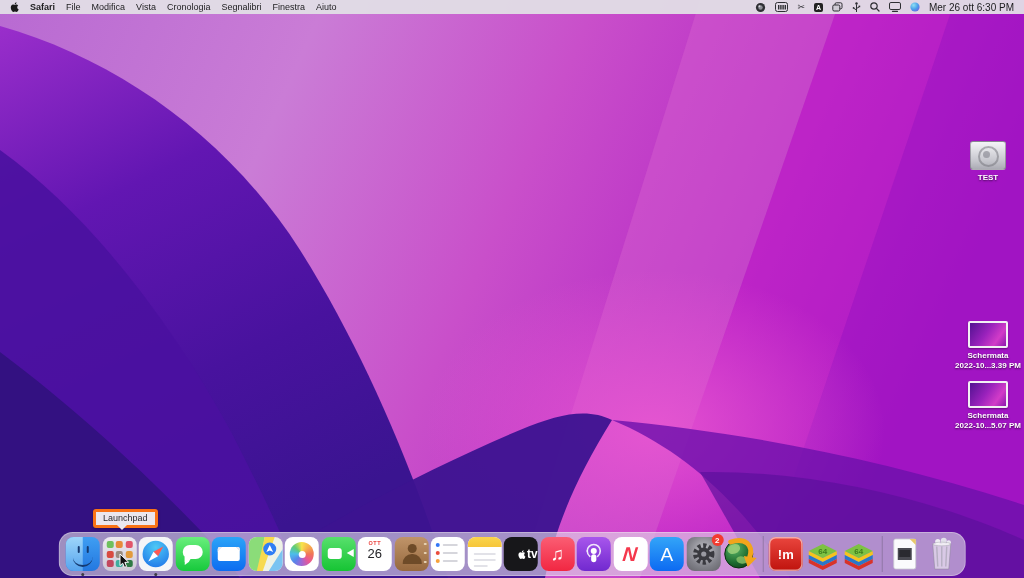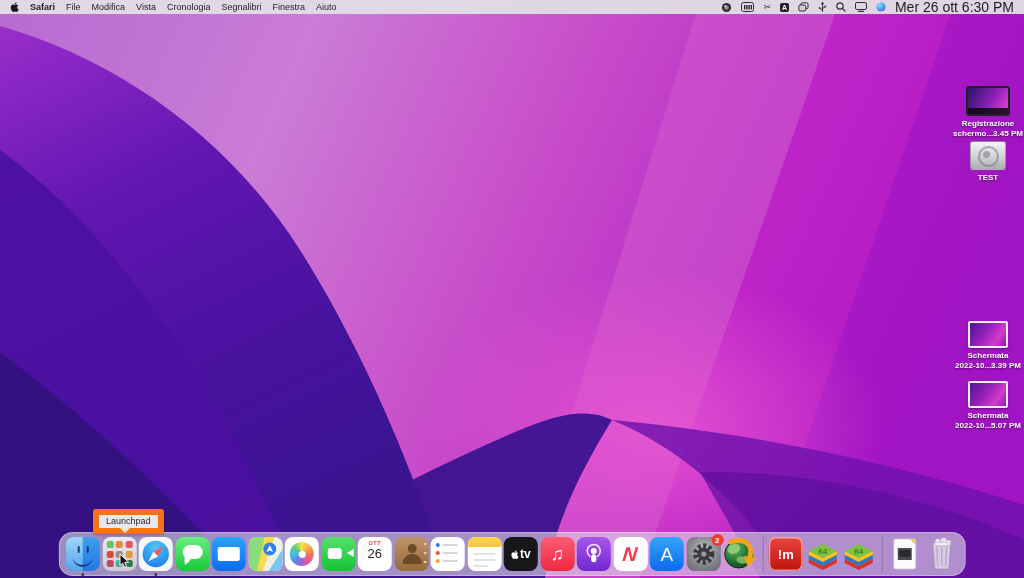--- a/index.html
+++ b/index.html
@@ -14,21 +14,21 @@
   .mb-left{display:flex;align-items:center;gap:11px;}
   .mb-apple svg{display:block;height:10px;width:9px;fill:#1a1a1a;}
   .mb-app{font-weight:700;}
   .mb-item{white-space:nowrap;}
   .mb-right{margin-left:auto;display:flex;align-items:center;gap:9px;}
   .sic{display:flex;align-items:center;justify-content:center;height:11px;}
   .sic svg{display:block;}
   .kbdA{width:9px;height:9px;background:#222;border-radius:2px;color:#fff;
     font-size:7px;font-weight:700;display:flex;align-items:center;justify-content:center;line-height:1;}
   .scis{font-size:9px;color:#2e2e33;line-height:1;}
-  .clock{white-space:nowrap;font-size:14px;color:#1c1c1e;}
+  .clock{white-space:nowrap;font-size:10px;color:#1c1c1e;}
 
   
   .dicon{position:absolute;width:68px;display:flex;flex-direction:column;align-items:center;z-index:2;}
   .dlabel{margin-top:3px;font-size:8px;font-weight:700;color:#fff;text-align:center;
     line-height:9.5px;text-shadow:0 1px 2px rgba(0,0,0,.6);white-space:nowrap;}
   .jdglobe{position:relative;width:32px;height:32px;}
   .drive{width:34px;height:27px;border-radius:3px;background:linear-gradient(180deg,#ececf0,#b7b7bf 70%,#9a9aa2);
     border:1px solid rgba(90,90,100,.45);position:relative;}
   .drive:before{content:"";position:absolute;left:7px;top:4px;width:17px;height:17px;border-radius:50%;
     border:2px solid rgba(120,120,128,.55);}
@@ -79,40 +79,40 @@
   .ct-head{position:absolute;left:13px;top:7px;width:9px;height:9px;border-radius:50%;background:#6e4b28;}
   .ct-body{position:absolute;left:8px;top:17px;width:19px;height:10px;border-radius:9px 9px 0 0;background:#6e4b28;}
   .ct-tab{position:absolute;right:2px;width:3px;height:2px;border-radius:1px;background:#e6d2b4;}
   .dk.rem{background:#fff;padding:6px 5px;box-sizing:border-box;display:flex;flex-direction:column;gap:4px;}
   .rem-row{display:flex;align-items:center;gap:3px;}
   .rem-dot{width:4px;height:4px;border-radius:50%;}
   .rem-line{height:2.5px;width:15px;border-radius:1px;background:#d6d6dc;}
   .dk.notes{background:#fff;}
   .notes .top{position:absolute;left:0;top:0;right:0;height:10px;background:linear-gradient(180deg,#fad54d,#f6c63a);}
   .notes .ln{position:absolute;left:6px;right:6px;height:2px;border-radius:1px;background:#e2e2e8;}
-  .dk.atv{background:#17171a;display:flex;align-items:center;justify-content:center;gap:1px;}
+  .dk.atv{background:#17171a;display:flex;align-items:center;justify-content:flex-end;gap:1px;}
   .atv-apple{width:8px;height:9px;fill:#fff;}
   .atv-txt{color:#fff;font-size:12px;font-weight:700;letter-spacing:0;}
   .dk.music{background:linear-gradient(180deg,#fb5d73,#f12742);display:flex;align-items:center;justify-content:center;}
   .music-note{color:#fff;font-size:18px;line-height:1;}
   .dk.podcasts{background:linear-gradient(180deg,#a856ec,#7129cf);display:flex;align-items:center;justify-content:center;}
   .dk.news{background:#fff;display:flex;align-items:center;justify-content:center;}
   .news-n{color:#f5384c;font-size:20px;font-weight:700;font-style:italic;transform:skewX(-6deg);line-height:1;}
   .dk.appstore{background:linear-gradient(180deg,#33a5f8,#0c6af2);display:flex;align-items:center;justify-content:center;}
   .as-a{color:#fff;font-size:19px;font-weight:400;line-height:1;}
   .dk.prefs{background:radial-gradient(circle at 50% 40%,#c2c2c8,#808088 62%,#636369);display:flex;align-items:center;justify-content:center;}
   .badge{position:absolute;top:-3px;right:-3px;width:12px;height:12px;border-radius:50%;background:#f23b30;
     color:#fff;font-size:8px;font-weight:700;display:flex;align-items:center;justify-content:center;z-index:3;}
   .dk.imapp{background:linear-gradient(180deg,#ea463e,#bf130d);display:flex;align-items:center;justify-content:center;
     box-shadow:inset 0 0 0 1.5px rgba(255,255,255,.55);border-radius:7px;}
   .im-t{color:#fff;font-size:13px;font-weight:700;line-height:1;}
   .dk.plain{overflow:visible;border-radius:0;display:flex;align-items:center;justify-content:center;}
 
   
-  .tooltip{position:absolute;left:93px;top:509px;z-index:7;background:#ebe7ee;border:6px solid #f97316;
+  .tooltip{position:absolute;left:93px;top:509px;z-index:7;background:#ebe7ee;border:3px solid #f97316;
     border-radius:3px;padding:1px 7px 2px;font-size:9px;color:#2a2a2e;box-shadow:0 1px 3px rgba(0,0,0,.3);}
   .tooltip:after{content:"";position:absolute;left:21px;bottom:-5px;border:5px solid transparent;border-top:5px solid #ebe7ee;border-bottom:0;}
   .cursor{position:absolute;left:119px;top:554px;z-index:9;}
 </style>
 </head>
 <body>
 
 <div class="screen">
 
   <svg class="wall" width="1024" height="578" viewBox="0 0 1024 578" preserveAspectRatio="none">
@@ -222,28 +222,20 @@
             </defs>
             <circle cx="5" cy="5" r="4.6" fill="url(#gsiri)"></circle>
           </svg>
       </span>
       <span class="clock">Mer 26 ott 6:30 PM</span>
     </div>
   </div>
 
 
 
-  <div class="dicon" style="left:954px;top:86px;">
-    <div class="movie">
-      <div class="scene"></div>
-      <div class="bar"></div>
-    </div>
-    <div class="dlabel">Registrazione</div>
-    <div class="dlabel" style="margin-top:0;">schermo...3.45 PM</div>
-  </div>
 
   <div class="dicon" style="left:954px;top:141px;">
     <div class="drive ext"></div>
     <div class="dlabel">TEST</div>
   </div>
 
   <div class="dicon" style="left:954px;top:321px;">
     <div class="shot"></div>
     <div class="dlabel">Schermata</div>
     <div class="dlabel" style="margin-top:0;">2022-10...3.39 PM</div>

